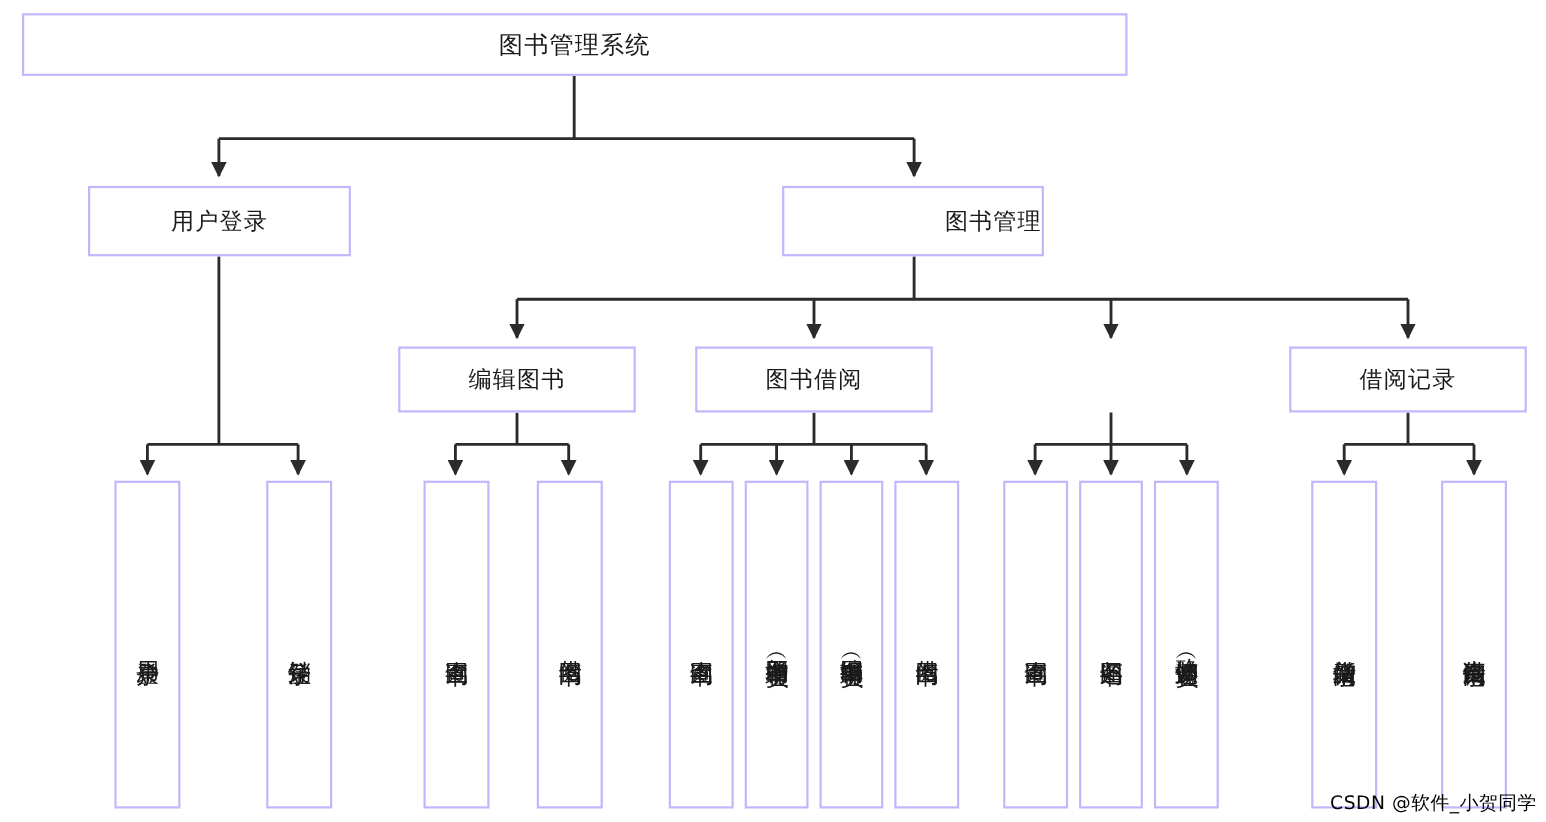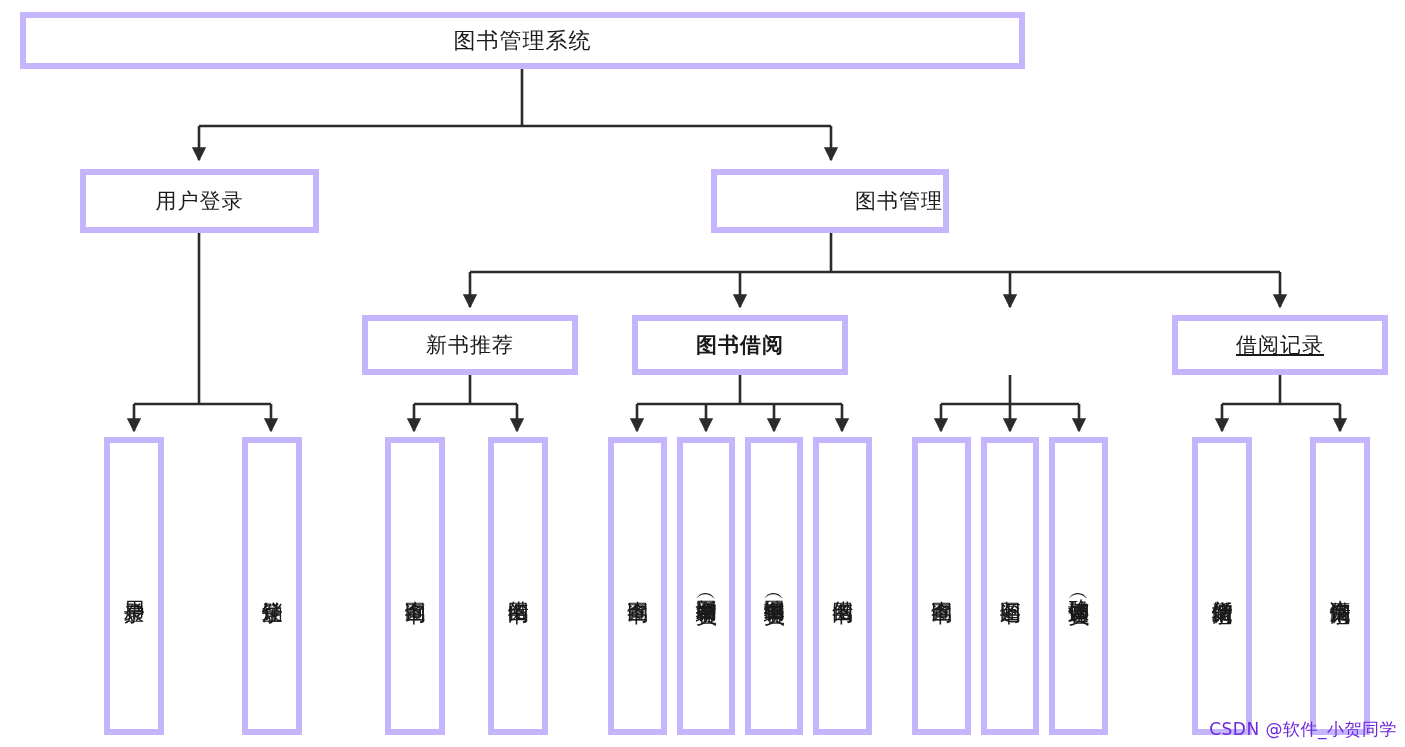--- a/index.html
+++ b/index.html
@@ -20,21 +20,21 @@
   #edges {
     position: absolute;
     left: 0;
     top: 0;
     width: 1405px;
     height: 747px;
   }
   .node {
     position: absolute;
     box-sizing: border-box;
-    border: 6px solid #c4b5fd;
+    border: 2px solid #c4b5fd;
     background: #ffffff;
     display: flex;
     align-items: center;
     justify-content: center;
     color: #1a1a1a;
   }
   .node.horiz {
     font-size: 21px;
     letter-spacing: 1px;
   }
@@ -53,21 +53,21 @@
     display: block;
   }
   .node.title {
     font-size: 22px;
   }
   #watermark {
     position: absolute;
     right: 8px;
     bottom: 6px;
     font-size: 17px;
-    color: #6d28d9;
+    color: #000000;
     letter-spacing: 0.5px;
     white-space: nowrap;
     pointer-events: none;
   }
 </style>
 </head>
 <body>
 
 <div id="canvas">
 
@@ -126,26 +126,26 @@
   </div>
 
   <div class="node horiz" style="left:80px; top:169px; width:239px; height:64px;">
     <span class="lbl">用户登录</span>
   </div>
   <div class="node horiz" style="left:711px; top:169px; width:238px; height:64px;justify-content:flex-end;">
     <span class="lbl">图书管理</span>
   </div>
 
   <div class="node horiz" style="left:362px; top:315px; width:216px; height:60px;">
-    <span class="lbl">新书推荐</span>
+    <span class="lbl">编辑图书</span>
   </div>
-  <div class="node horiz" style="left:632px; top:315px; width:216px; height:60px;font-weight:bold;">
+  <div class="node horiz" style="left:632px; top:315px; width:216px; height:60px;">
     <span class="lbl">图书借阅</span>
   </div>
-  <div class="node horiz" style="left:1172px; top:315px; width:216px; height:60px;text-decoration:underline;">
+  <div class="node horiz" style="left:1172px; top:315px; width:216px; height:60px;">
     <span class="lbl">借阅记录</span>
   </div>
 
   <div class="node vert" style="left:104px; top:437px; width:60px; height:298px;">
     <span class="lbl">用户登录</span>
   </div>
   <div class="node vert" style="left:242px; top:437px; width:60px; height:298px;">
     <span class="lbl">注销登录</span>
   </div>
 

